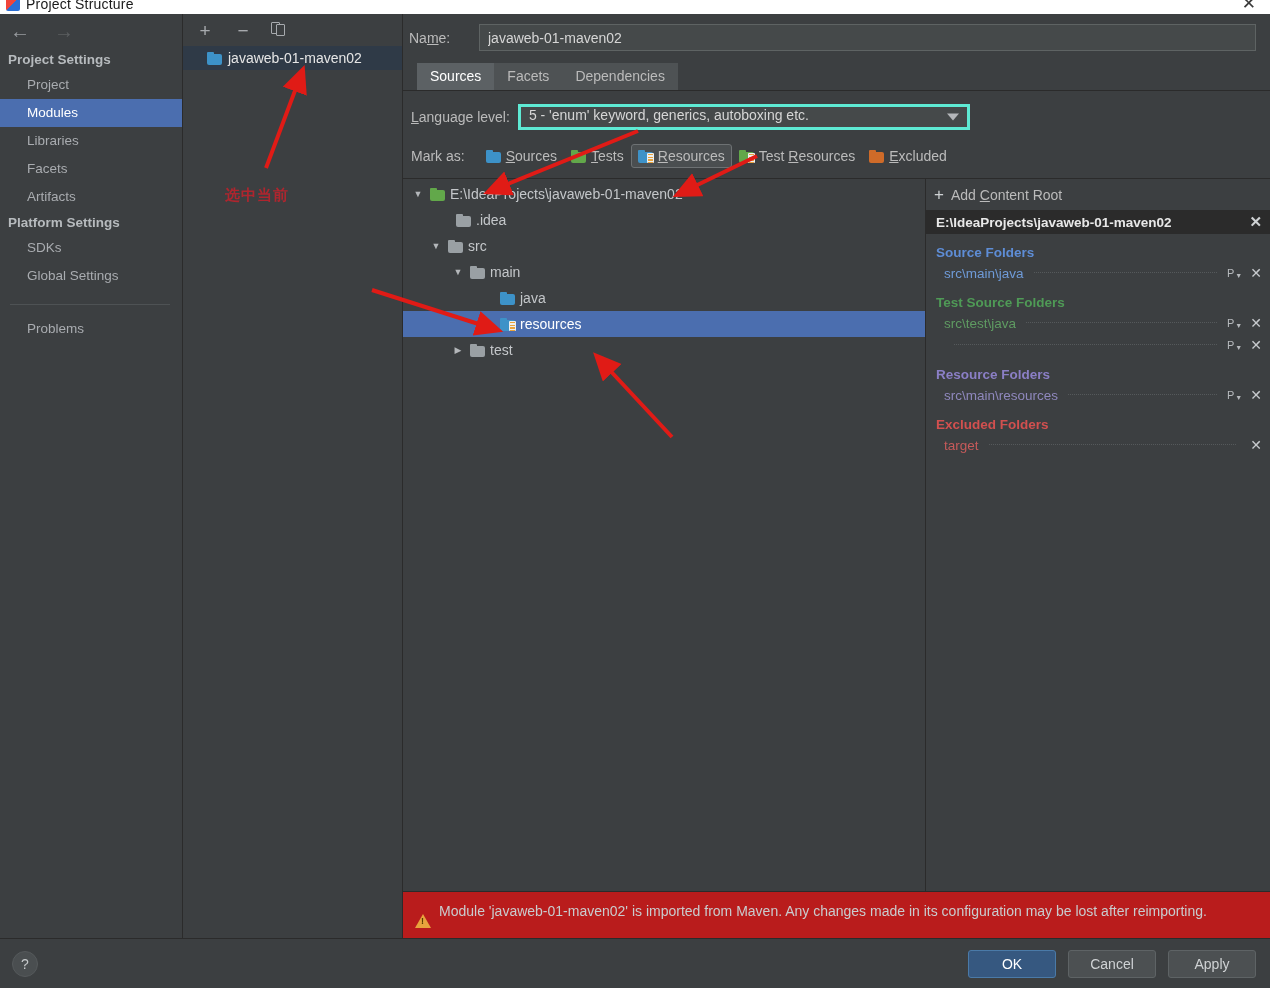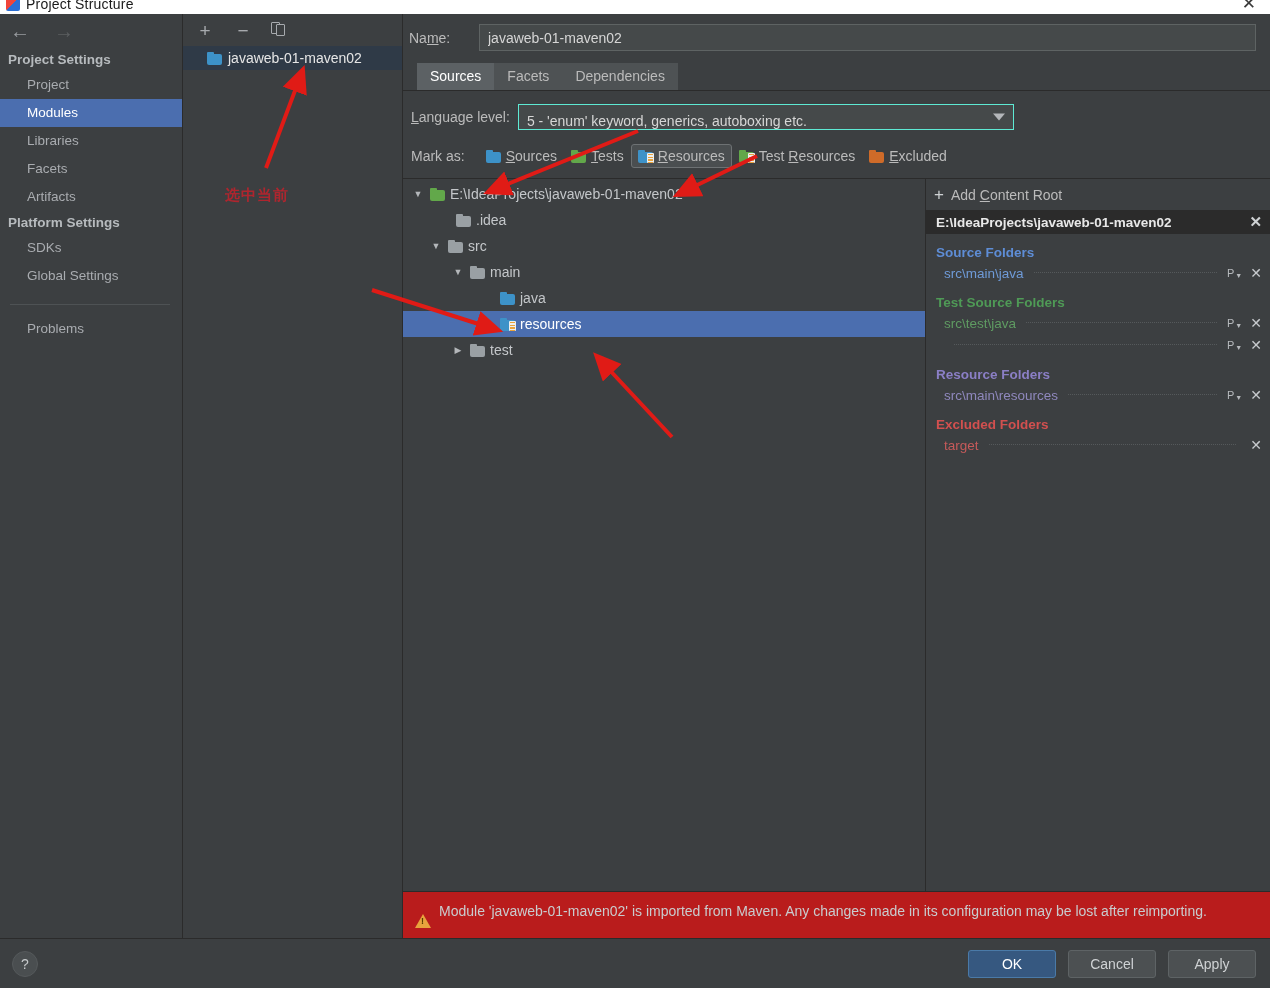--- a/index.html
+++ b/index.html
@@ -171,25 +171,25 @@
     display: flex; flex-direction: column;
   }
 
   .lang-row {
     display: flex; align-items: center;
     padding: 13px 0 0 8px; gap: 8px;
   }
   .lang-label { font-size: 14px; color: #bbbbbb; }
   .lang-label u { text-decoration: underline; }
   .combo {
-    width: 496px; height: 26px;
+    width: 452px; height: 26px;
     background: #45494a;
-    border: 1px solid #5eead4;
+    border: 3px solid #5eead4;
     color: #d6d6d6; font-size: 14px;
-    display: flex; align-items: flex-end;
+    display: flex; align-items: flex-start;
     padding: 0 6px 0 8px;
     position: relative;
   }
   .combo .caret {
     position: absolute; right: 8px; top: 50%;
     transform: translateY(-50%);
     width: 0; height: 0;
     border-left: 6px solid transparent;
     border-right: 6px solid transparent;
     border-top: 7px solid #b4b7ba;

